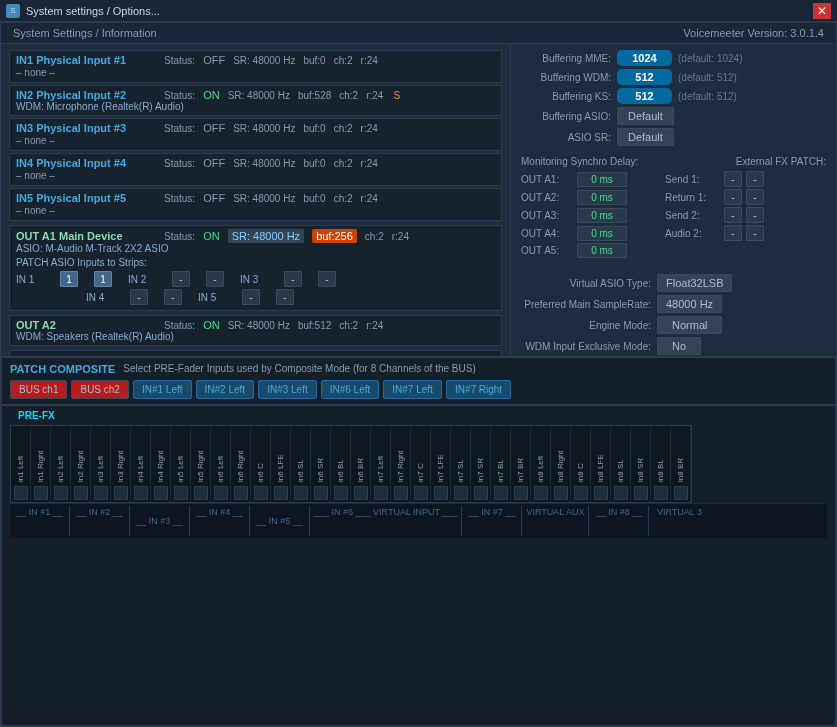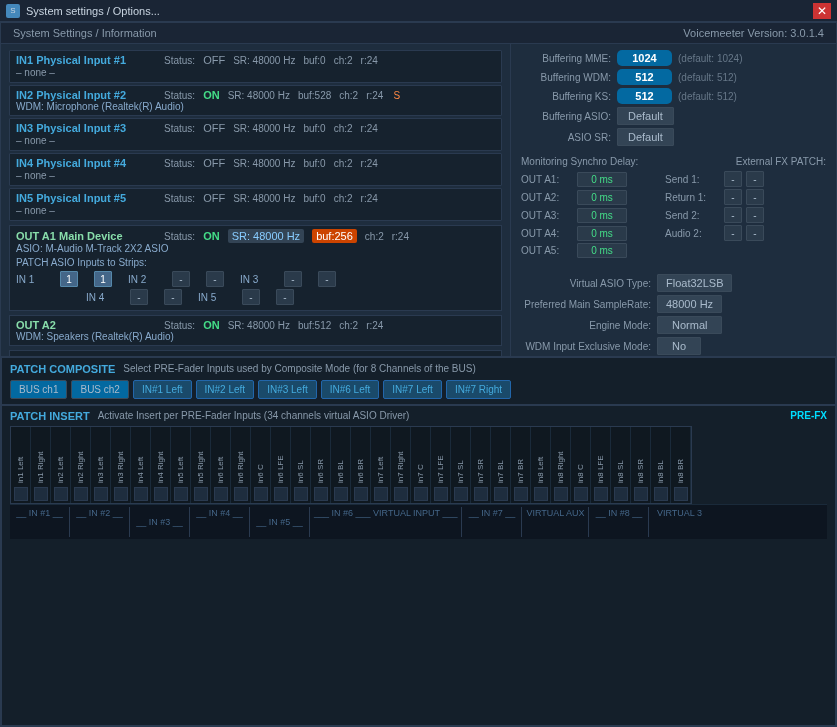--- a/index.html
+++ b/index.html
@@ -72,21 +72,21 @@
       border-radius: 1px;
     }
     .input-row-header {
       display: flex;
       align-items: center;
       gap: 8px;
       flex-wrap: wrap;
     }
     .input-name { color: #44aadd; font-weight: bold; font-size: 11px; min-width: 140px; }
     .status-label { color: #8899aa; font-size: 10px; }
-    .status-on { color: #44dd88; font-weight: bold; }
+    .status-on { color: #44dd88; }
     .status-off { color: #8899aa; }
     .info-text { color: #8899aa; font-size: 10px; padding: 1px 0; }
     .device-name { color: #88aacc; font-size: 10px; }
     .buf-highlight { background: #cc4400; color: white; padding: 1px 4px; border-radius: 2px; }
     .sr-highlight { background: #334455; color: #88ccff; padding: 1px 4px; border-radius: 2px; }
     .patch-label { color: #88aacc; font-size: 10px; margin-bottom: 3px; }
     .patch-row { display: flex; align-items: center; gap: 16px; margin-bottom: 2px; }
     .patch-num { color: #88aacc; font-size: 10px; min-width: 28px; }
     .patch-btn {
       background: #2a3a4a; border: 1px solid #3a4a5a; color: #aabbcc;
@@ -141,21 +141,21 @@
       background: #141f2a;
       border: 1px solid #2a3a50;
       border-top: 2px solid #2a3a50;
       padding: 5px 8px;
     }
     .patch-composite-header { display: flex; align-items: center; gap: 8px; margin-bottom: 5px; }
     .patch-composite-title { color: #44aadd; font-weight: bold; font-size: 11px; }
     .patch-composite-desc { color: #8899aa; font-size: 10px; }
     .patch-composite-buttons { display: flex; gap: 4px; flex-wrap: wrap; }
     .comp-btn {
-      background: #0369a1; border: 1px solid #3a4a5a; color: #aabbcc;
+      background: #b91c1c; border: 1px solid #3a4a5a; color: #aabbcc;
       padding: 3px 8px; font-size: 10px; cursor: pointer; border-radius: 2px;
     }
     .comp-btn-active {
       background: #1a4a6a; border: 1px solid #2266aa; color: #44aadd;
     }
     .patch-insert {
       background: #141f2a;
       border: 1px solid #2a3a50;
       padding: 4px 8px;
       flex: 1;
@@ -433,24 +433,20 @@
       <button class="comp-btn comp-btn-active">IN#2 Left</button>
       <button class="comp-btn comp-btn-active">IN#3 Left</button>
       <button class="comp-btn comp-btn-active">IN#6 Left</button>
       <button class="comp-btn comp-btn-active">IN#7 Left</button>
       <button class="comp-btn comp-btn-active">IN#7 Right</button>
     </div>
   </div>
 
   <div class="patch-insert">
     <div class="patch-insert-header">
-      <div style="display:flex; align-items:center; gap:8px;">
-        <span class="patch-insert-title">PATCH INSERT</span>
-        <span class="patch-insert-desc">Activate Insert per PRE-Fader Inputs (34 channels virtual ASIO Driver)</span>
-      </div>
       <span class="pre-fx-label">PRE-FX</span>
     </div>
     <div style="display:flex; overflow-x:hidden;">
       <div style="display:flex; flex-direction:row; border:1px solid #2a3a50; background:#0f1820;">
         <div style="display:flex;" id="ch-strips">
             <div style="display: flex; flex-direction: column; align-items: center; border-right: 1px solid rgb(26, 42, 58); min-width: 20px;">
               <div style="writing-mode: vertical-rl; transform: rotate(180deg); font-size: 8px; color: rgb(136, 153, 170); height: 58px; padding: 2px 1px; white-space: nowrap; overflow: hidden;">in1 Left</div>
               <button style="width: 14px; height: 14px; background: rgb(30, 45, 62); border: 1px solid rgb(42, 58, 80); cursor: pointer; margin: 2px 1px;"></button>
             </div>
             <div style="display: flex; flex-direction: column; align-items: center; border-right: 1px solid rgb(26, 42, 58); min-width: 20px;">

